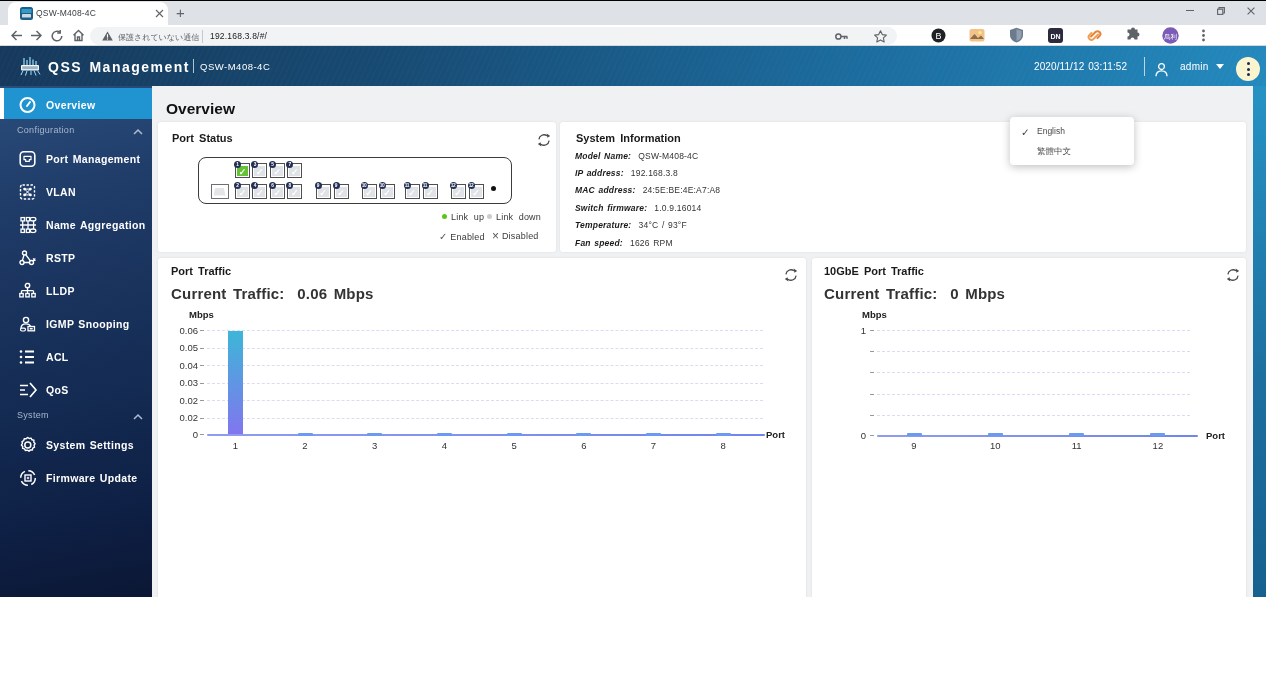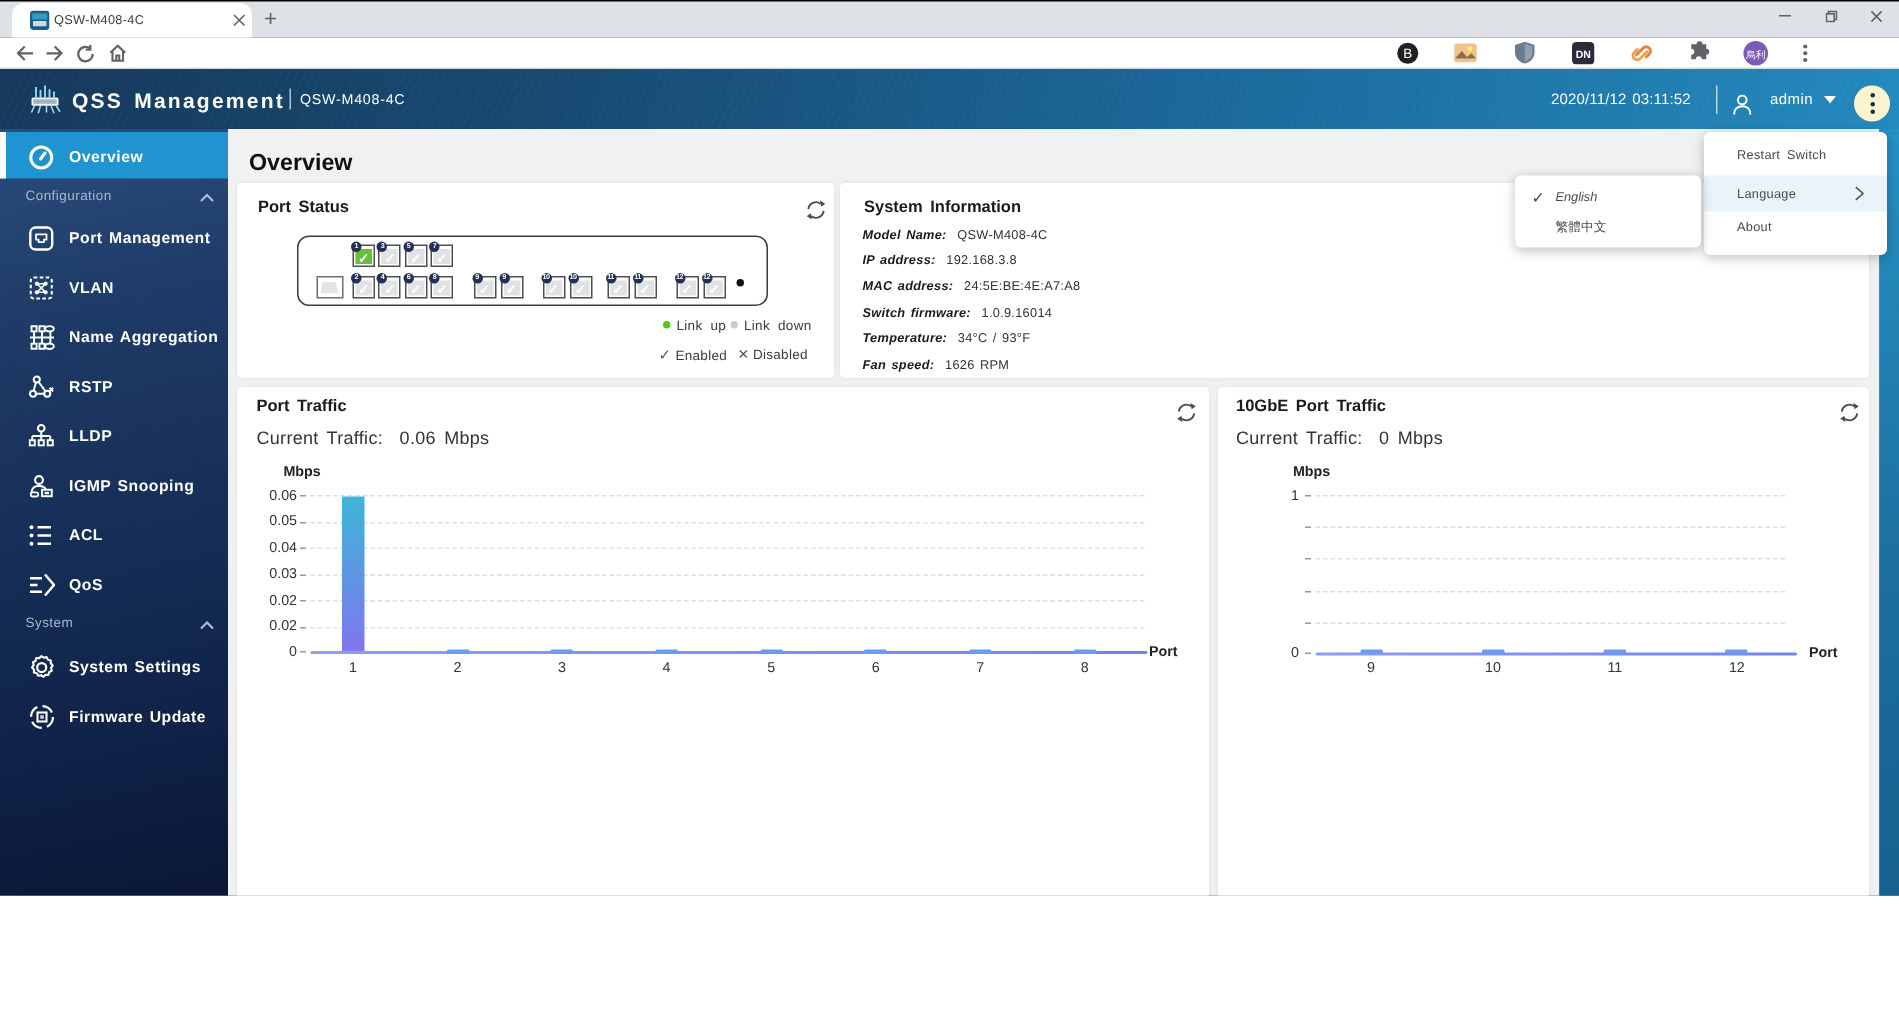--- a/index.html
+++ b/index.html
@@ -59,21 +59,21 @@
 .port .chk { position:absolute; right:0px; bottom:-1px; width:13px; height:12px; color:#fff; font-size:9px; font-weight:bold; text-align:center; line-height:12px; }
 .port.up .face { background:#65c136; }
 .port .bdg { position:absolute; left:-2px; top:-2.8px; width:7px; height:7px; border-radius:50%; background:#242f55; color:#fff; font-size:4.8px; line-height:7px; text-align:center; font-weight:bold; letter-spacing:-0.4px; }
 .port.blank { width:18px; height:15px; border-color:#6f6f6f; }
 .port.blank .face { left:2px; right:2px; top:3px; bottom:2px; width:auto; height:auto; background:#e3e5e8; clip-path:polygon(15% 0, 85% 0, 100% 100%, 0 100%); }
 .leg { font-size:9px; color:#3a3a3a; letter-spacing:0.2px; }
 .leg .dot { display:inline-block; width:5px; height:5px; border-radius:50%; margin-right:4px; vertical-align:1px; }
 .leg .mk { color:#555; font-size:10px; }
 .sirow { position:absolute; left:575px; font-size:8.5px; color:#333; letter-spacing:0.2px; word-spacing:1px; line-height:10px; }
 .sirow b { color:#1a1a1a;font-style:italic; }
-.ctext { font-size:12px; color:#333; letter-spacing:0.2px; word-spacing:2px; }
+.ctext { font-size:15px; color:#333; letter-spacing:0.2px; word-spacing:2px;font-weight:bold; }
 .axlbl { font-size:9.5px; color:#333; }
 .axlbl.b { font-weight:bold; color:#222; }
 .gline { position:absolute; border-top:1px dashed #d9ddf3; }
 .gtick { position:absolute; width:4px; height:1px; background:#999; }
 .glab { position:absolute; font-size:9.5px; color:#333; text-align:right; width:30px; }
 .xlab { position:absolute; font-size:9.5px; color:#333; text-align:center; width:30px; }
 .axis { position:absolute; height:2px; background:linear-gradient(90deg,#8f9cf0,#6f84ee); border-radius:1px; }
 .nub { position:absolute; width:15px; height:2.5px; background:#6b9af0; border-radius:1px; }
 .bar1 { position:absolute; width:15px; background:linear-gradient(#3db6d8,#8176ef); }
 
@@ -123,20 +123,37 @@
   <svg class="abs" style="left:30px; top:30px;" width="12" height="11" viewBox="0 0 12 11">
       <path d="M1 5.5 H10.5 M6.5 1 L11 5.5 L6.5 10" fill="none" stroke="#5f6368" stroke-width="1.5"></path>
     </svg>
   <svg class="abs" style="left:51px; top:30px;" width="12" height="12" viewBox="0 0 12 12">
       <path d="M10.8 6 A4.8 4.8 0 1 1 9 2.3" fill="none" stroke="#5f6368" stroke-width="1.5"></path>
       <path d="M9.2 0 v3 h-3" fill="none" stroke="#5f6368" stroke-width="1.5"></path>
     </svg>
   <svg class="abs" style="left:72px; top:29px;" width="13" height="13" viewBox="0 0 13 13">
       <path d="M1.5 6.2 L6.5 1.5 L11.5 6.2 M3 5.2 V11.5 H10 V5.2 M5.5 11.5 V8 H7.5 V11.5" fill="none" stroke="#5f6368" stroke-width="1.4"></path>
     </svg>
+  <div id="omni">
+    <svg style="position:absolute; left:11.5px; top:3.5px;" width="11" height="10" viewBox="0 0 11 10">
+        <path d="M5.5 0.4 L10.8 9.6 H0.2 Z" fill="#5f6368"></path>
+        <rect x="4.95" y="3.2" width="1.1" height="3.4" fill="#fff"></rect>
+        <rect x="4.95" y="7.4" width="1.1" height="1.2" fill="#fff"></rect>
+      </svg>
+    <span class="sec">保護されていない通信</span>
+    <span class="sep"></span>
+    <span class="url">192.168.3.8/#/</span>
+    <svg style="position:absolute; left:745px; top:4px;" width="13" height="11" viewBox="0 0 13 11">
+        <circle cx="3.4" cy="5.5" r="2.6" fill="none" stroke="#5f6368" stroke-width="1.5"></circle>
+        <path d="M6 5.5 h6.3 M9.5 5.5 v2.6 M12 5.5 v2.2" stroke="#5f6368" stroke-width="1.5"></path>
+      </svg>
+    <svg style="position:absolute; left:784px; top:3px;" width="13" height="13" viewBox="0 0 13 13">
+        <path d="M6.5 0.8 L8.3 4.6 L12.4 5.1 L9.4 7.9 L10.2 12 L6.5 9.9 L2.8 12 L3.6 7.9 L0.6 5.1 L4.7 4.6 Z" fill="none" stroke="#5f6368" stroke-width="1.1" stroke-linejoin="round"></path>
+      </svg>
+  </div>
 
   <svg class="abs" style="left:931px; top:28px;" width="15" height="15" viewBox="0 0 15 15">
       <circle cx="7.5" cy="7.5" r="7" fill="#202124"></circle>
       <text x="7.5" y="10.8" font-size="9" fill="#fff" text-anchor="middle" font-family="Liberation Sans">B</text>
     </svg>
   <svg class="abs" style="left:969px; top:28px;" width="16" height="15" viewBox="0 0 16 15">
       <rect x="0.5" y="1" width="15" height="12.5" rx="2" fill="#f2c28a"></rect>
       <path d="M1 11 L5.5 6 L9 10 L12 7.5 L15 11 Z" fill="#8a6d4a"></path>
       <circle cx="11" cy="4.5" r="1.6" fill="#fff176"></circle>
     </svg>
@@ -512,30 +529,22 @@
   <div class="nub" style="left:1069.1px; top:433px;"></div>
   <div class="nub" style="left:1150.4px; top:433px;"></div>
   <div class="xlab" style="left:899.0px; top:440px;">9</div>
   <div class="xlab" style="left:980.3px; top:440px;">10</div>
   <div class="xlab" style="left:1061.6px; top:440px;">11</div>
   <div class="xlab" style="left:1142.9px; top:440px;">12</div>
   <div class="abs axlbl b" style="left:1206px; top:430px;">Port</div>
   <div id="rstrip"></div>
   <div id="bstrip"></div>
 
-  <div id="menu">
-    <div class="mi" style="top:2px; height:27px; line-height:27px;">Restart Switch</div>
-    <div class="mi hl" style="top:29px; height:24px; line-height:24px;">Language</div>
-    <div class="mi" style="top:53px; height:20px; line-height:20px;">About</div>
-    <svg style="position:absolute; left:100px; top:36px;" width="7" height="10" viewBox="0 0 7 10">
-        <path d="M1.2 0.8 L6 5 L1.2 9.2" fill="none" stroke="#555" stroke-width="1.1"></path>
-      </svg>
-  </div>
   <div id="submenu">
     <div class="mi" style="top:2px;">
         <span style="position:absolute; left:11px; top:0.5px; color:#444; font-size:10.5px;">✓</span>
-        <span style="position:absolute; left:27px;font-style:italic;">English</span>
+        <span style="position:absolute; left:27px;">English</span>
       </div>
     <div class="mi" style="top:22px;">
         <span style="position:absolute; left:27px;">繁體中文</span>
       </div>
   </div>
 </div>
 
 </body></html>

